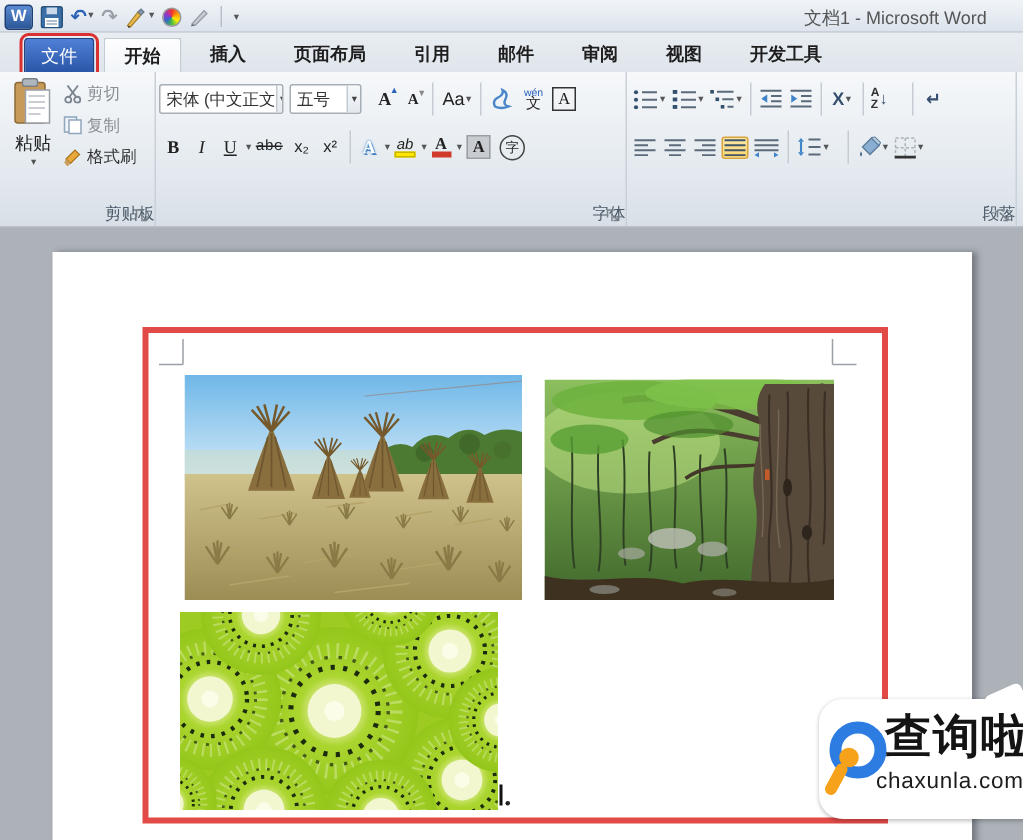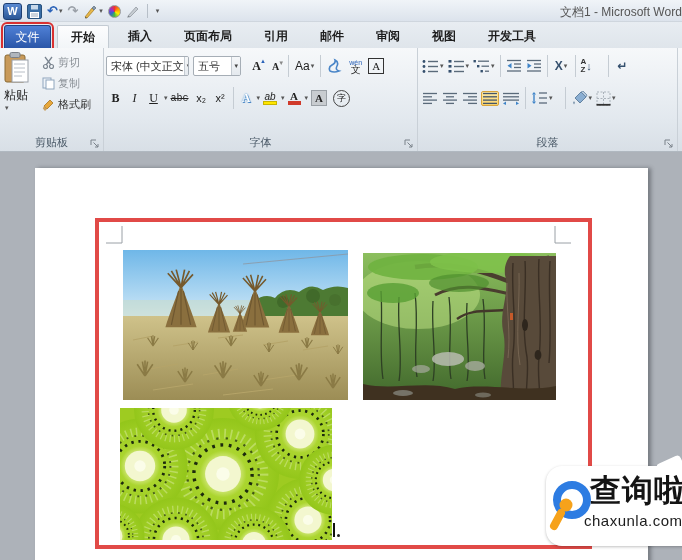--- a/index.html
+++ b/index.html
@@ -9,43 +9,43 @@
   
   .titlebar { position:relative; height:22px; background:linear-gradient(#f0f4f8,#dce3ec); border-bottom:1px solid #cfd6de; overflow:hidden; }
   .qat { position:absolute; left:3px; top:1px; display:flex; align-items:center; gap:5px; height:20px; }
   .word-logo { width:19px; height:17px; background:linear-gradient(#5a8ad2,#2b5797); border:1px solid #1e3f73; border-radius:3px; color:#fff; font-weight:bold; font-size:11px; text-align:center; line-height:15px; }
   .qat-ic { display:flex; align-items:center; font-size:13px; line-height:16px; }
   .undo-g { color:#2a62b8; font-weight:bold; }
   .redo-g { color:#9aa0a8; font-weight:bold; }
   .mini-caret { font-size:7px; color:#555; margin-left:1px; }
   .color-wheel { width:13px; height:13px; border-radius:50%; background:conic-gradient(#e33,#f90,#fe0,#4b4,#36c,#93c,#e33); border:1px solid #999; }
   .qat-sep { width:1px; height:14px; background:#b7bfc8; margin:0 2px; }
-  .win-title { position:absolute; left:560px; top:4px; white-space:nowrap; color:#555; font-size:12px; }
-
-  
-  .tabrow { position:relative; height:26px; background:linear-gradient(#e8edf2,#dfe5eb); display:flex; align-items:flex-end; padding-left:4px; }
+  .win-title { position:absolute; left:536px; top:4px; white-space:nowrap; color:#555; font-size:12px; }
+
+  
+  .tabrow { position:relative; height:26px; background:linear-gradient(#e8edf2,#dfe5eb); display:flex; align-items:flex-end; padding-left:16px; }
   .file-tab { height:23px; width:47px; margin-bottom:0; background:linear-gradient(#4f80d6,#2a56a8); border:1px solid #1f4484; border-bottom:none; border-radius:3px 3px 0 0; color:#fff; font-size:12px; text-align:center; line-height:22px; outline:2px solid #d93131; outline-offset:1px; }
   .tab { height:23px; padding:0 13px; line-height:23px; color:#1e1e1e; font-size:12px; margin-left:6px;font-weight:bold; }
   .tab.active { background:linear-gradient(#fdfdfe,#f2f5f8); border:1px solid #c3cbd3; border-bottom:none; border-radius:2px 2px 0 0; }
 
   
   .ribbon { position:relative; height:104px; background:linear-gradient(#f6f8fa,#e2e8ee 70%,#d8dfe6); border-bottom:1px solid #b0b8c0; display:flex; }
   .rgroup { position:relative; height:100%; border-right:1px solid #c9d0d7; padding:4px 2px 17px 2px; }
-  .rgroup-label { position:absolute; bottom:1px; left:0; right:0; text-align:center; font-size:11px; color:#4b5a68; }
+  .rgroup-label { position:absolute; bottom:1px; left:0; right:0; text-align:right; font-size:11px; color:#4b5a68; }
   .launcher { position:absolute; bottom:2px; right:3px; width:10px; height:10px; }
   .g-clip { width:104px; }
   .g-font { width:314px; }
   .g-para { width:260px; }
   .row { display:flex; align-items:center; height:28px; }
   .btn { display:flex; align-items:center; justify-content:center; border:1px solid transparent; border-radius:2px; }
   .btn.sel { background:linear-gradient(#fde9a8,#fbd56d); border:1px solid #d9a43b; }
   .vsep { width:1px; height:22px; background:#c5ccd3; margin:0 3px; }
 
   
-  .paste-big { position:absolute; left:4px; top:4px; width:36px; height:80px; display:flex; flex-direction:column; }
+  .paste-big { position:absolute; left:4px; top:4px; width:36px; height:80px; display:flex; flex-direction:column; align-items:center; }
   .paste-label { font-size:12px; color:#222; margin-top:3px; }
   .clip-col { position:absolute; left:42px; top:5px; display:flex; flex-direction:column; gap:3px; }
   .small-cmd { display:flex; align-items:center; gap:3px; height:18px; font-size:11px; }
   .dim { color:#8a9096;text-align:right; }
 
   
   .combo { height:20px; background:#fff; border:1px solid #a6aeb6; border-radius:2px; display:flex; align-items:center; font-size:11px; padding-left:4px; overflow:hidden; white-space:nowrap; }
   .combo .cbx { margin-left:auto; border-left:1px solid #c3cad1; padding:0 2px; font-size:7px; color:#444; height:100%; display:flex; align-items:center; background:linear-gradient(#f5f7f9,#e4e9ee); }
   .f-name { width:83px; }
   .f-size { width:48px; margin-left:4px; }

